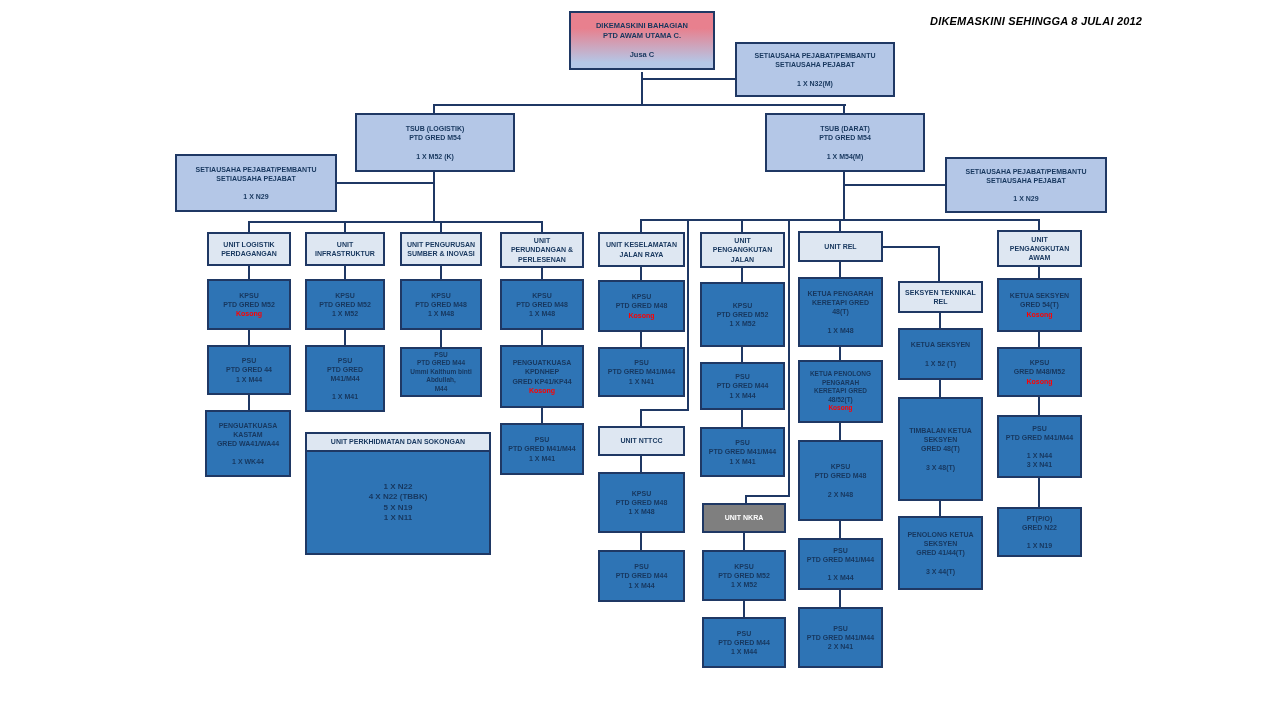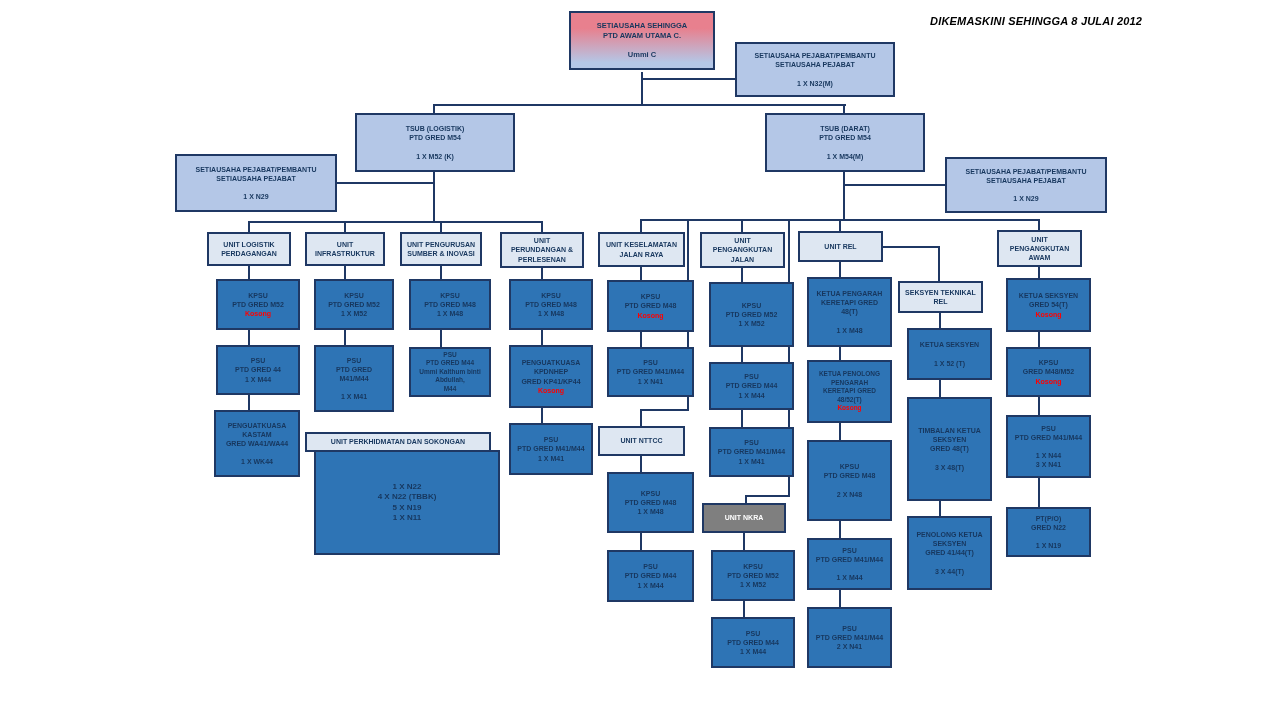--- a/index.html
+++ b/index.html
@@ -9,45 +9,45 @@
     --dark:#2E74B5;--light:#DEE7F2;--mid:#B4C7E7;--gray:#7F7F7F;
     --line:#1F3864;--ink:#17375E;--red:#FF0000;--topA:#E8808E;--topB:#B4C7E7;
   }
   .node{
     position:absolute;box-sizing:border-box;
     display:flex;flex-direction:column;justify-content:center;align-items:center;
     text-align:center;border:2px solid var(--line);
     font-size:7px;font-weight:bold;line-height:1.3;color:var(--ink);
     z-index:2;padding:1px;
   }
-  .node.dark{background:var(--dark);margin-left:9px;}
+  .node.dark{background:var(--dark);}
   .node.light{background:var(--light);}
   .node.mid{background:var(--mid);}
   .node.gray{background:var(--gray);color:#ffffff;}
   .node.top{background:linear-gradient(180deg,var(--topA) 0%,var(--topA) 28%,var(--topB) 90%);}
   .ln{min-height:1.3em;width:100%;}
   .ln.red{color:var(--red);}
   .conn{position:absolute;background:var(--line);z-index:1;}
   .updated{
     position:absolute;top:15px;left:930px;
     font-size:11px;font-weight:bold;font-style:italic;color:#000000;
     letter-spacing:0.2px;white-space:nowrap;
   }
 </style>
 </head>
 <body>
 
 <div class="canvas" style="--dark: #2E74B5; --light: #DEE7F2; --mid: #B4C7E7; --gray: #7F7F7F; --line: #1F3864; --ink: #17375E; --red: #FF0000; --topA: #E8808E; --topB: #B4C7E7;">
   <div class="updated">DIKEMASKINI  SEHINGGA   8 JULAI  2012</div>
   <div>
       <div class="node top" style="left: 569px; top: 11px; width: 146px; height: 59px; font-size: 7.5px;">
-        <div class="ln">SETIAUSAHA SEHINGGA</div>
+        <div class="ln">DIKEMASKINI BAHAGIAN</div>
         <div class="ln">PTD AWAM UTAMA C.</div>
         <div class="ln"></div>
-        <div class="ln">Ummi C</div>
+        <div class="ln">Jusa C</div>
       </div>
       <div class="node mid" style="left: 735px; top: 42px; width: 160px; height: 55px;">
         <div class="ln">SETIAUSAHA PEJABAT/PEMBANTU</div>
         <div class="ln">SETIAUSAHA PEJABAT</div>
         <div class="ln"></div>
         <div class="ln">1 X N32(M)</div>
       </div>
       <div class="node mid" style="left: 355px; top: 113px; width: 160px; height: 59px;">
         <div class="ln">TSUB (LOGISTIK)</div>
         <div class="ln">PTD GRED M54</div>

